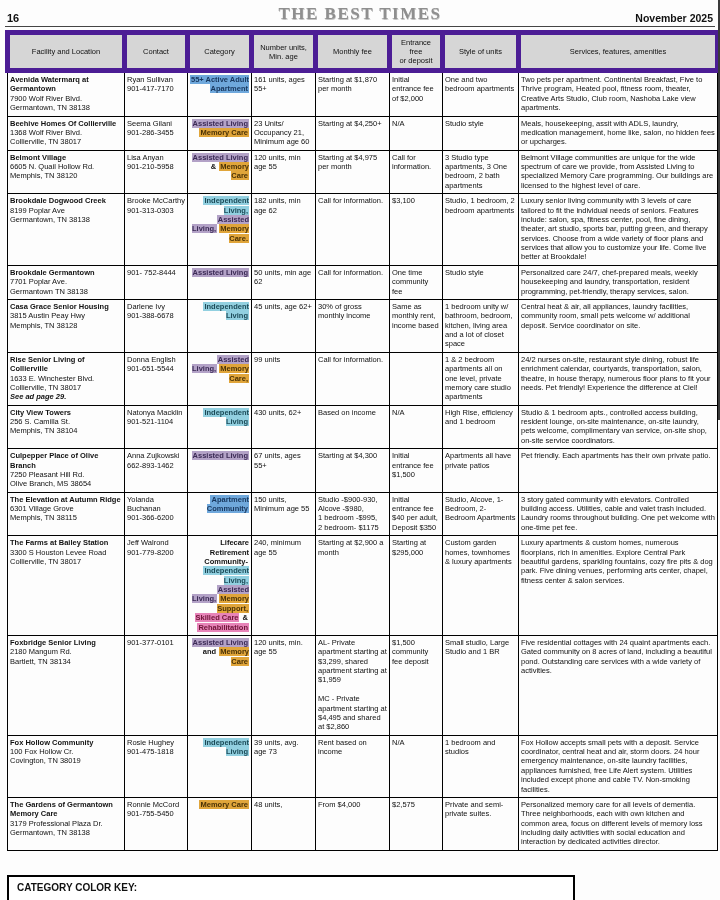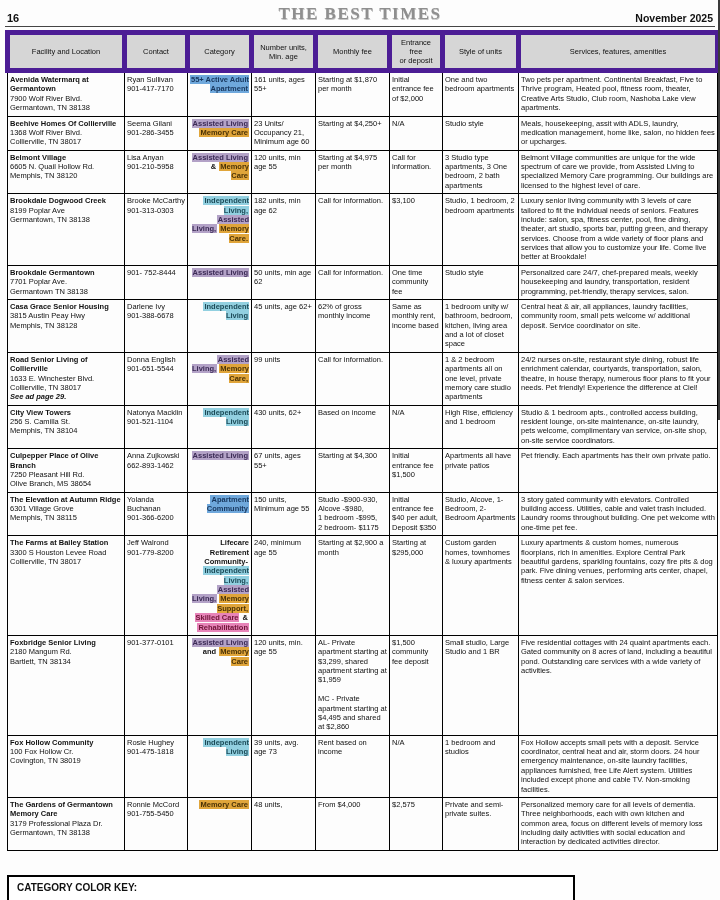--- a/index.html
+++ b/index.html
@@ -130,27 +130,27 @@
           <td>Call for information.</td>
           <td>One time community fee</td>
           <td>Studio style</td>
           <td>Personalized care 24/7, chef-prepared meals, weekly housekeeping and laundry, transportation, resident programming, pet-friendly, therapy services, salon.</td>
         </tr>
         <tr>
           <td><div class="fname">Casa Grace Senior Housing</div><div class="addr">3815 Austin Peay Hwy</div><div class="addr">Memphis, TN 38128</div></td>
           <td><div class="cline">Darlene Ivy</div><div class="cline">901-388-6678</div></td>
           <td class="catcell"><span class="cat" style="background-color: rgb(146, 208, 224); color: rgb(27, 74, 87);">Independent Living</span> </td>
           <td>45  units, age 62+</td>
-          <td>62% of gross monthly income</td>
+          <td>30% of gross monthly income</td>
           <td>Same as monthly rent, income based</td>
           <td>1 bedroom unity w/ bathroom, bedroom, kitchen, living area and a lot of closet space</td>
           <td>Central heat &amp; air, all appliances, laundry facilities, community room, small pets welcome w/ additional deposit. Service coordinator on site.</td>
         </tr>
         <tr>
-          <td><div class="fname">Road Senior Living of Collierville</div><div class="addr">1633 E. Winchester Blvd.</div><div class="addr">Collierville, TN 38017</div><div class="fnote">See ad page 29.</div></td>
+          <td><div class="fname">Rise Senior Living of Collierville</div><div class="addr">1633 E. Winchester Blvd.</div><div class="addr">Collierville, TN 38017</div><div class="fnote">See ad page 29.</div></td>
           <td><div class="cline">Donna English</div><div class="cline">901-651-5544</div></td>
           <td class="catcell"><span class="cat" style="background-color: rgb(179, 162, 199); color: rgb(59, 42, 85);">Assisted Living,</span> <span class="cat" style="background-color: rgb(224, 165, 58); color: rgb(74, 50, 6);">Memory Care,</span> </td>
           <td>99 units</td>
           <td>Call for information.</td>
           <td></td>
           <td>1 &amp; 2 bedroom apartments all on one level, private memory care studio apartments</td>
           <td>24/2 nurses on-site, restaurant style dining, robust life enrichment calendar, courtyards, transportation, salon, theatre, in house therapy, numerous floor plans to fit your needs. Pet friendly! Experience the difference at Ciel!</td>
         </tr>
         <tr>
           <td><div class="fname">City View Towers</div><div class="addr">256 S. Camilla St.</div><div class="addr">Memphis, TN 38104</div></td>

